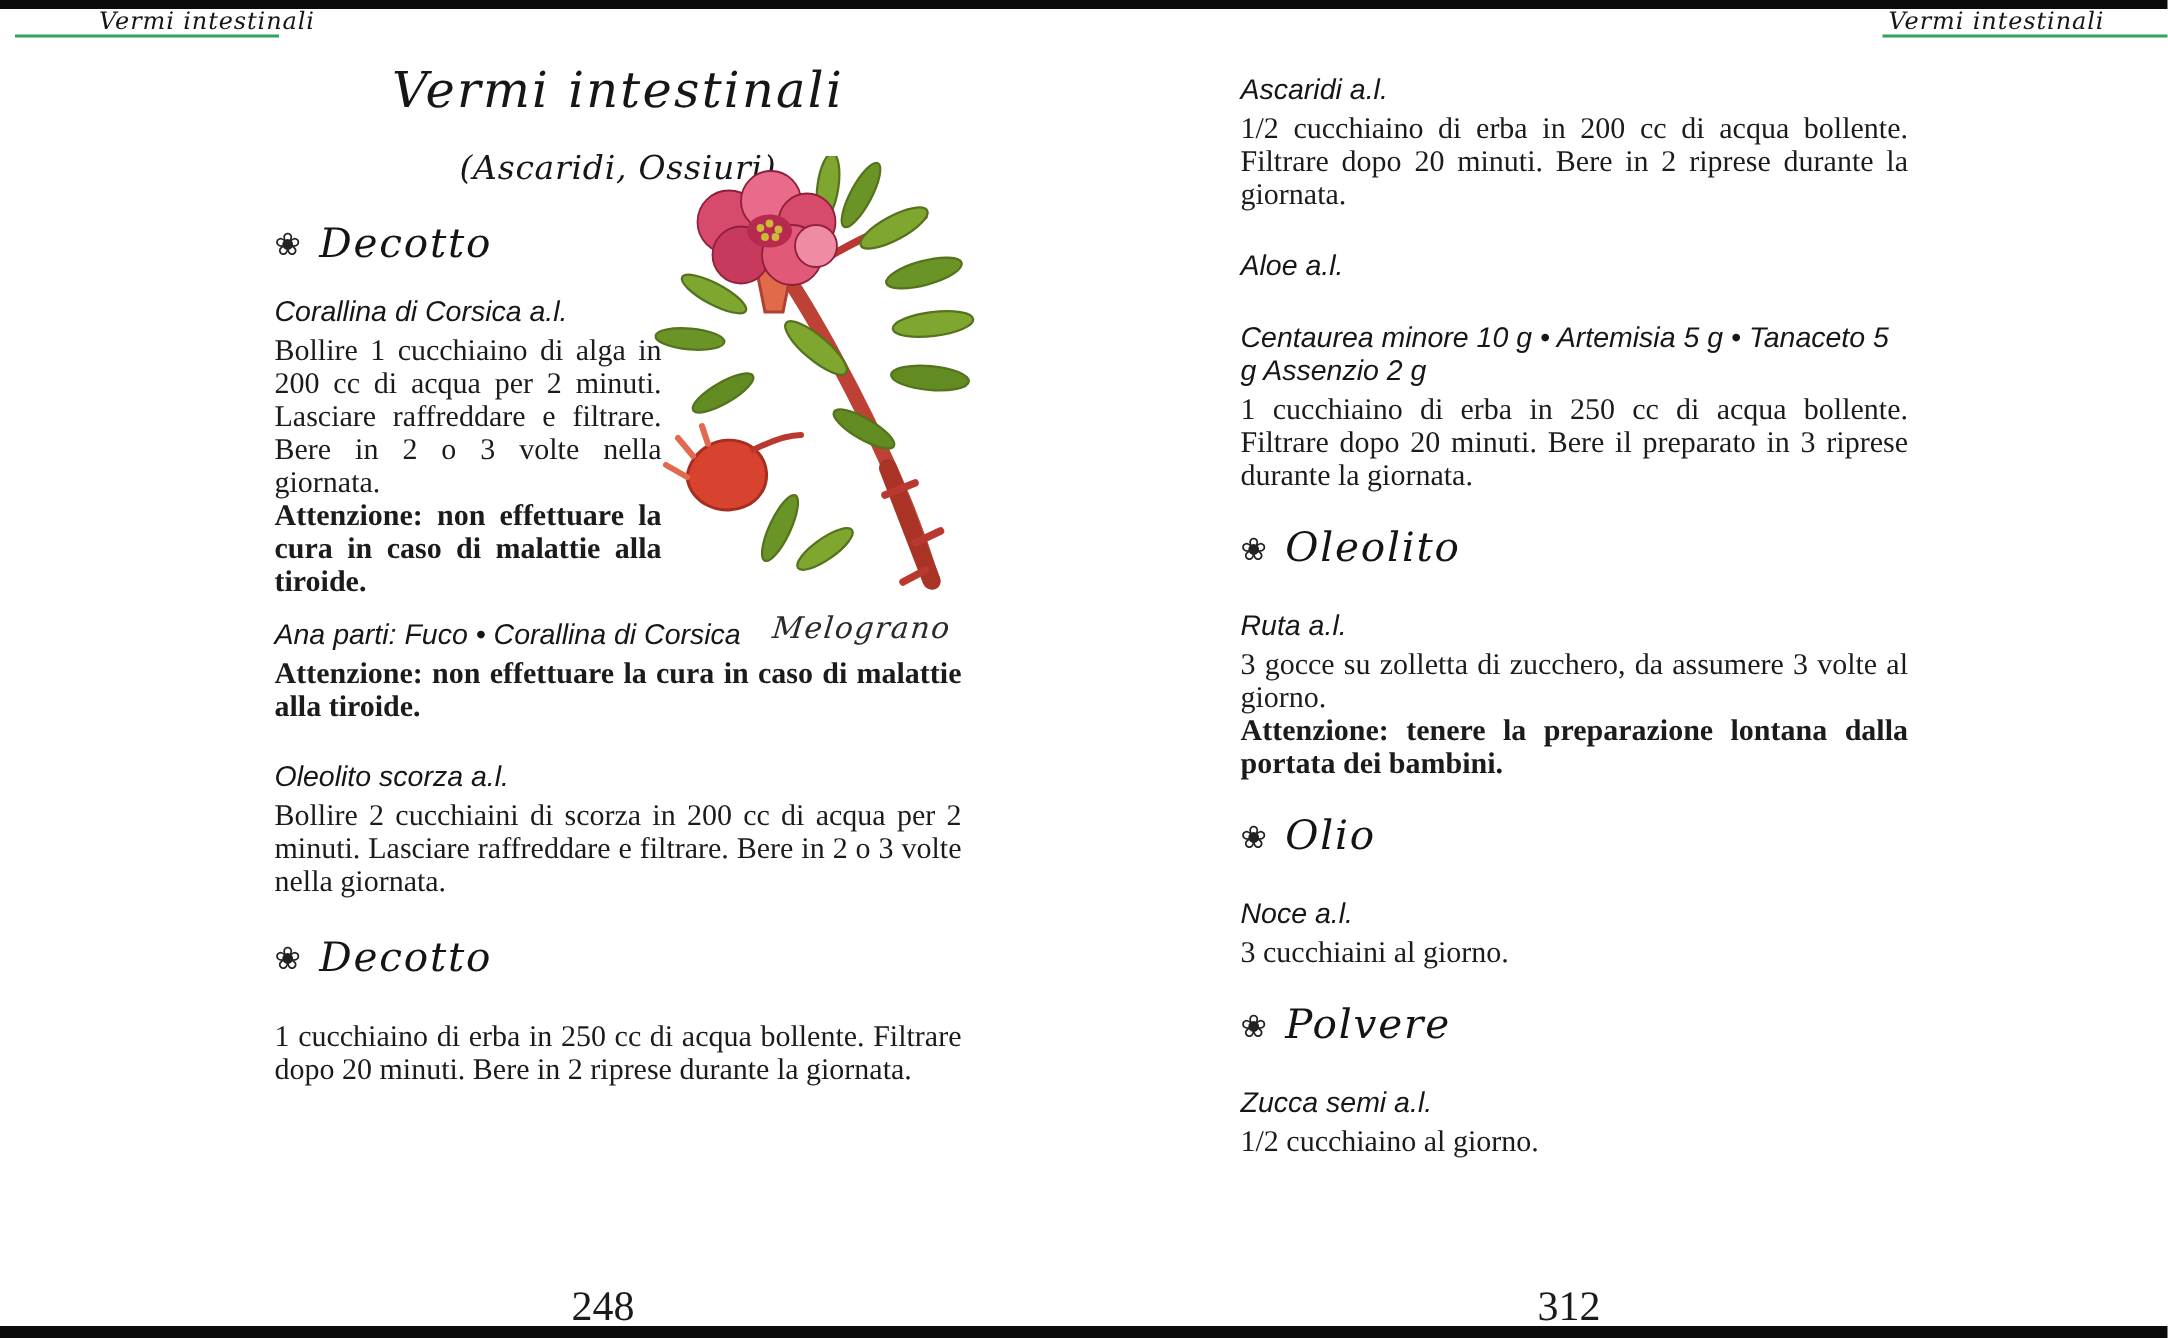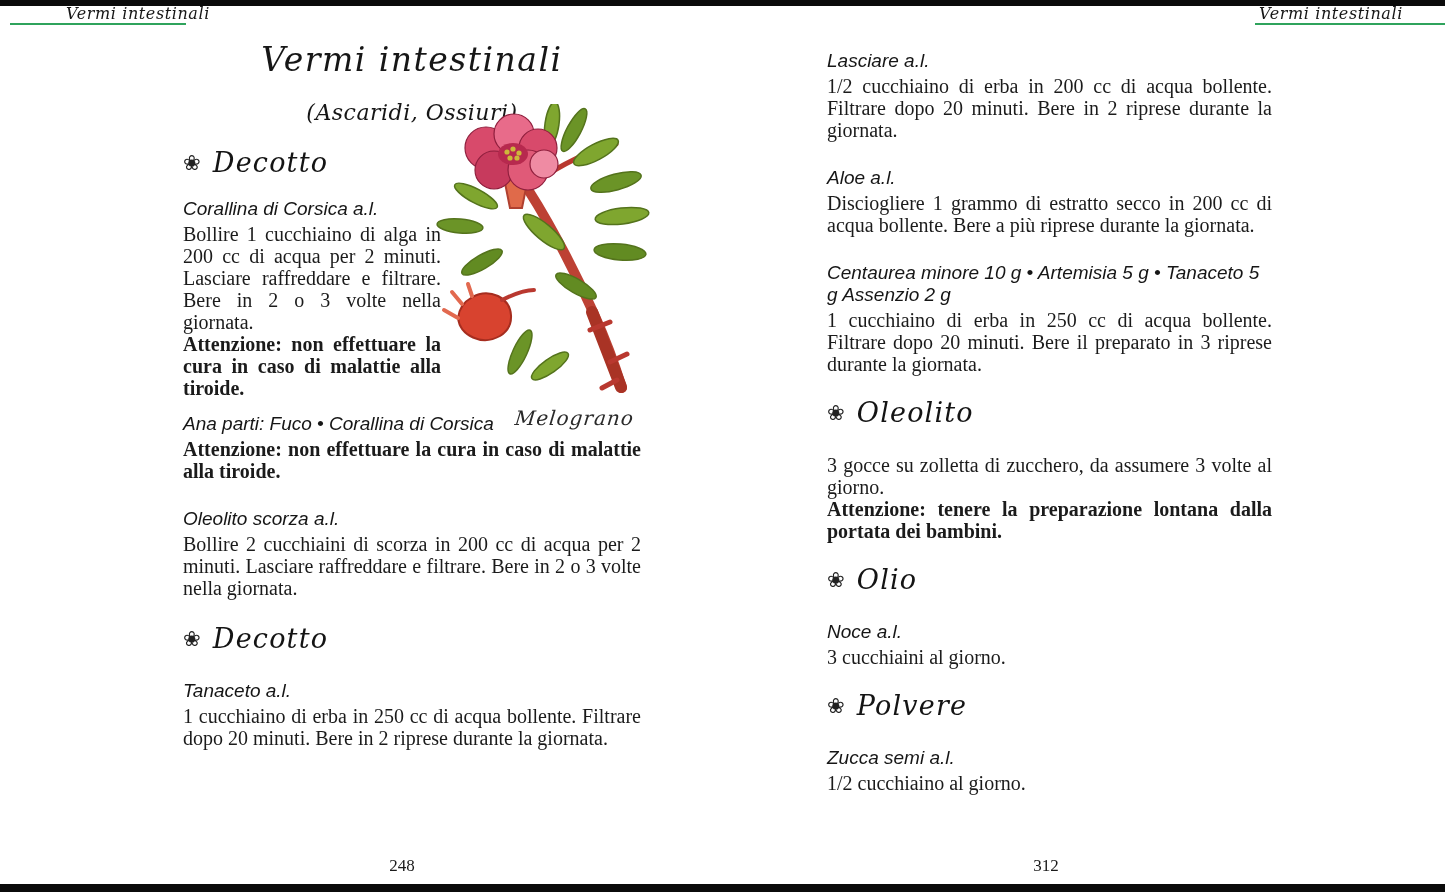--- a/index.html
+++ b/index.html
@@ -62,21 +62,21 @@
 
   .illu{position:absolute;left:424px;top:104px;width:228px;height:326px;}
   .illu .caption{
     position:absolute;right:18px;bottom:0;
     font-family:"DejaVu Serif",serif;font-style:italic;font-size:20px;
     letter-spacing:1px;color:#2a2a2a;transform:skewX(-6deg);
   }
 
   .pagenum{
     position:absolute;top:856px;width:60px;text-align:center;
-    font-size:17px;color:#1b1b1b;
+    font-size:28px;color:#1b1b1b;
   }
   .pagenum.left{left:372px;}
   .pagenum.right{left:1016px;}
 </style>
 </head>
 <body>
 
 <div>
 
   <div class="edge-bar top"></div>
@@ -112,21 +112,20 @@
       <div class="ingredient">Oleolito scorza a.l.</div>
       <p class="body">Bollire 2 cucchiaini di scorza in 200 cc di acqua per 2 minuti. Lasciare raffreddare e filtrare. Bere in 2 o 3 volte nella giornata.</p>
     </div>
 
     <div class="heading infuso">
       <span class="fl">❀</span>
       <span>Decotto</span>
     </div>
 
     <div class="remedy gap-lg">
-      <div class="ingredient">Tanaceto a.l.</div>
       <p class="body">1 cucchiaino di erba in 250 cc di acqua bollente. Filtrare dopo 20 minuti. Bere in 2 riprese durante la giornata.</p>
     </div>
   </div>
 
   <div class="illu">
     <svg width="228" height="300" viewBox="0 0 228 300" xmlns="http://www.w3.org/2000/svg">
 
       <path d="M95 72 C120 108 150 165 170 210 C180 232 190 258 198 284" fill="none" stroke="#bd4134" stroke-width="10" stroke-linecap="round"></path>
       <path d="M168 208 C178 234 188 260 197 283" fill="none" stroke="#a93325" stroke-width="12" stroke-linecap="round"></path>
 
@@ -174,40 +173,40 @@
       <path d="M34 214 C36 196 56 184 74 192 C90 200 92 222 76 232 C58 242 36 232 34 214 Z" fill="#d8432f" stroke="#a62d1f" stroke-width="2"></path>
       <path d="M34 214 L20 206 M38 200 L28 188 M48 192 L44 180" stroke="#e2694f" stroke-width="4" stroke-linecap="round"></path>
       <path d="M78 196 C90 190 100 186 110 186" stroke="#b9382f" stroke-width="4" fill="none" stroke-linecap="round"></path>
     </svg>
     <div class="caption">Melograno</div>
   </div>
 
   <div class="page page-right">
 
     <div class="remedy first">
-      <div class="ingredient">Lasciare a.l.</div>
+      <div class="ingredient">Ascaridi a.l.</div>
       <p class="body">1/2 cucchiaino di erba in 200 cc di acqua bollente. Filtrare dopo 20 minuti. Bere in 2 riprese durante la giornata.</p>
     </div>
 
     <div class="remedy gap-lg">
       <div class="ingredient">Aloe a.l.</div>
-      <p class="body">Disciogliere 1 grammo di estratto secco in 200 cc di acqua bollente. Bere a più riprese durante la giornata.</p>
     </div>
 
     <div class="remedy gap-lg">
       <div class="ingredient">Centaurea minore 10 g • Artemisia 5 g • Tanaceto 5 g Assenzio 2 g</div>
       <p class="body">1 cucchiaino di erba in 250 cc di acqua bollente. Filtrare dopo 20 minuti. Bere il preparato in 3 riprese durante la giornata.</p>
     </div>
 
     <div class="heading">
       <span class="fl">❀</span>
       <span>Oleolito</span>
     </div>
 
     <div class="remedy gap-lg">
+      <div class="ingredient">Ruta a.l.</div>
       <p class="body">3 gocce su zolletta di zucchero, da assumere 3 volte al giorno.</p>
       <p class="body warn">Attenzione: tenere la preparazione lontana dalla portata dei bambini.</p>
     </div>
 
     <div class="heading">
       <span class="fl">❀</span>
       <span>Olio</span>
     </div>
 
     <div class="remedy gap-lg">

